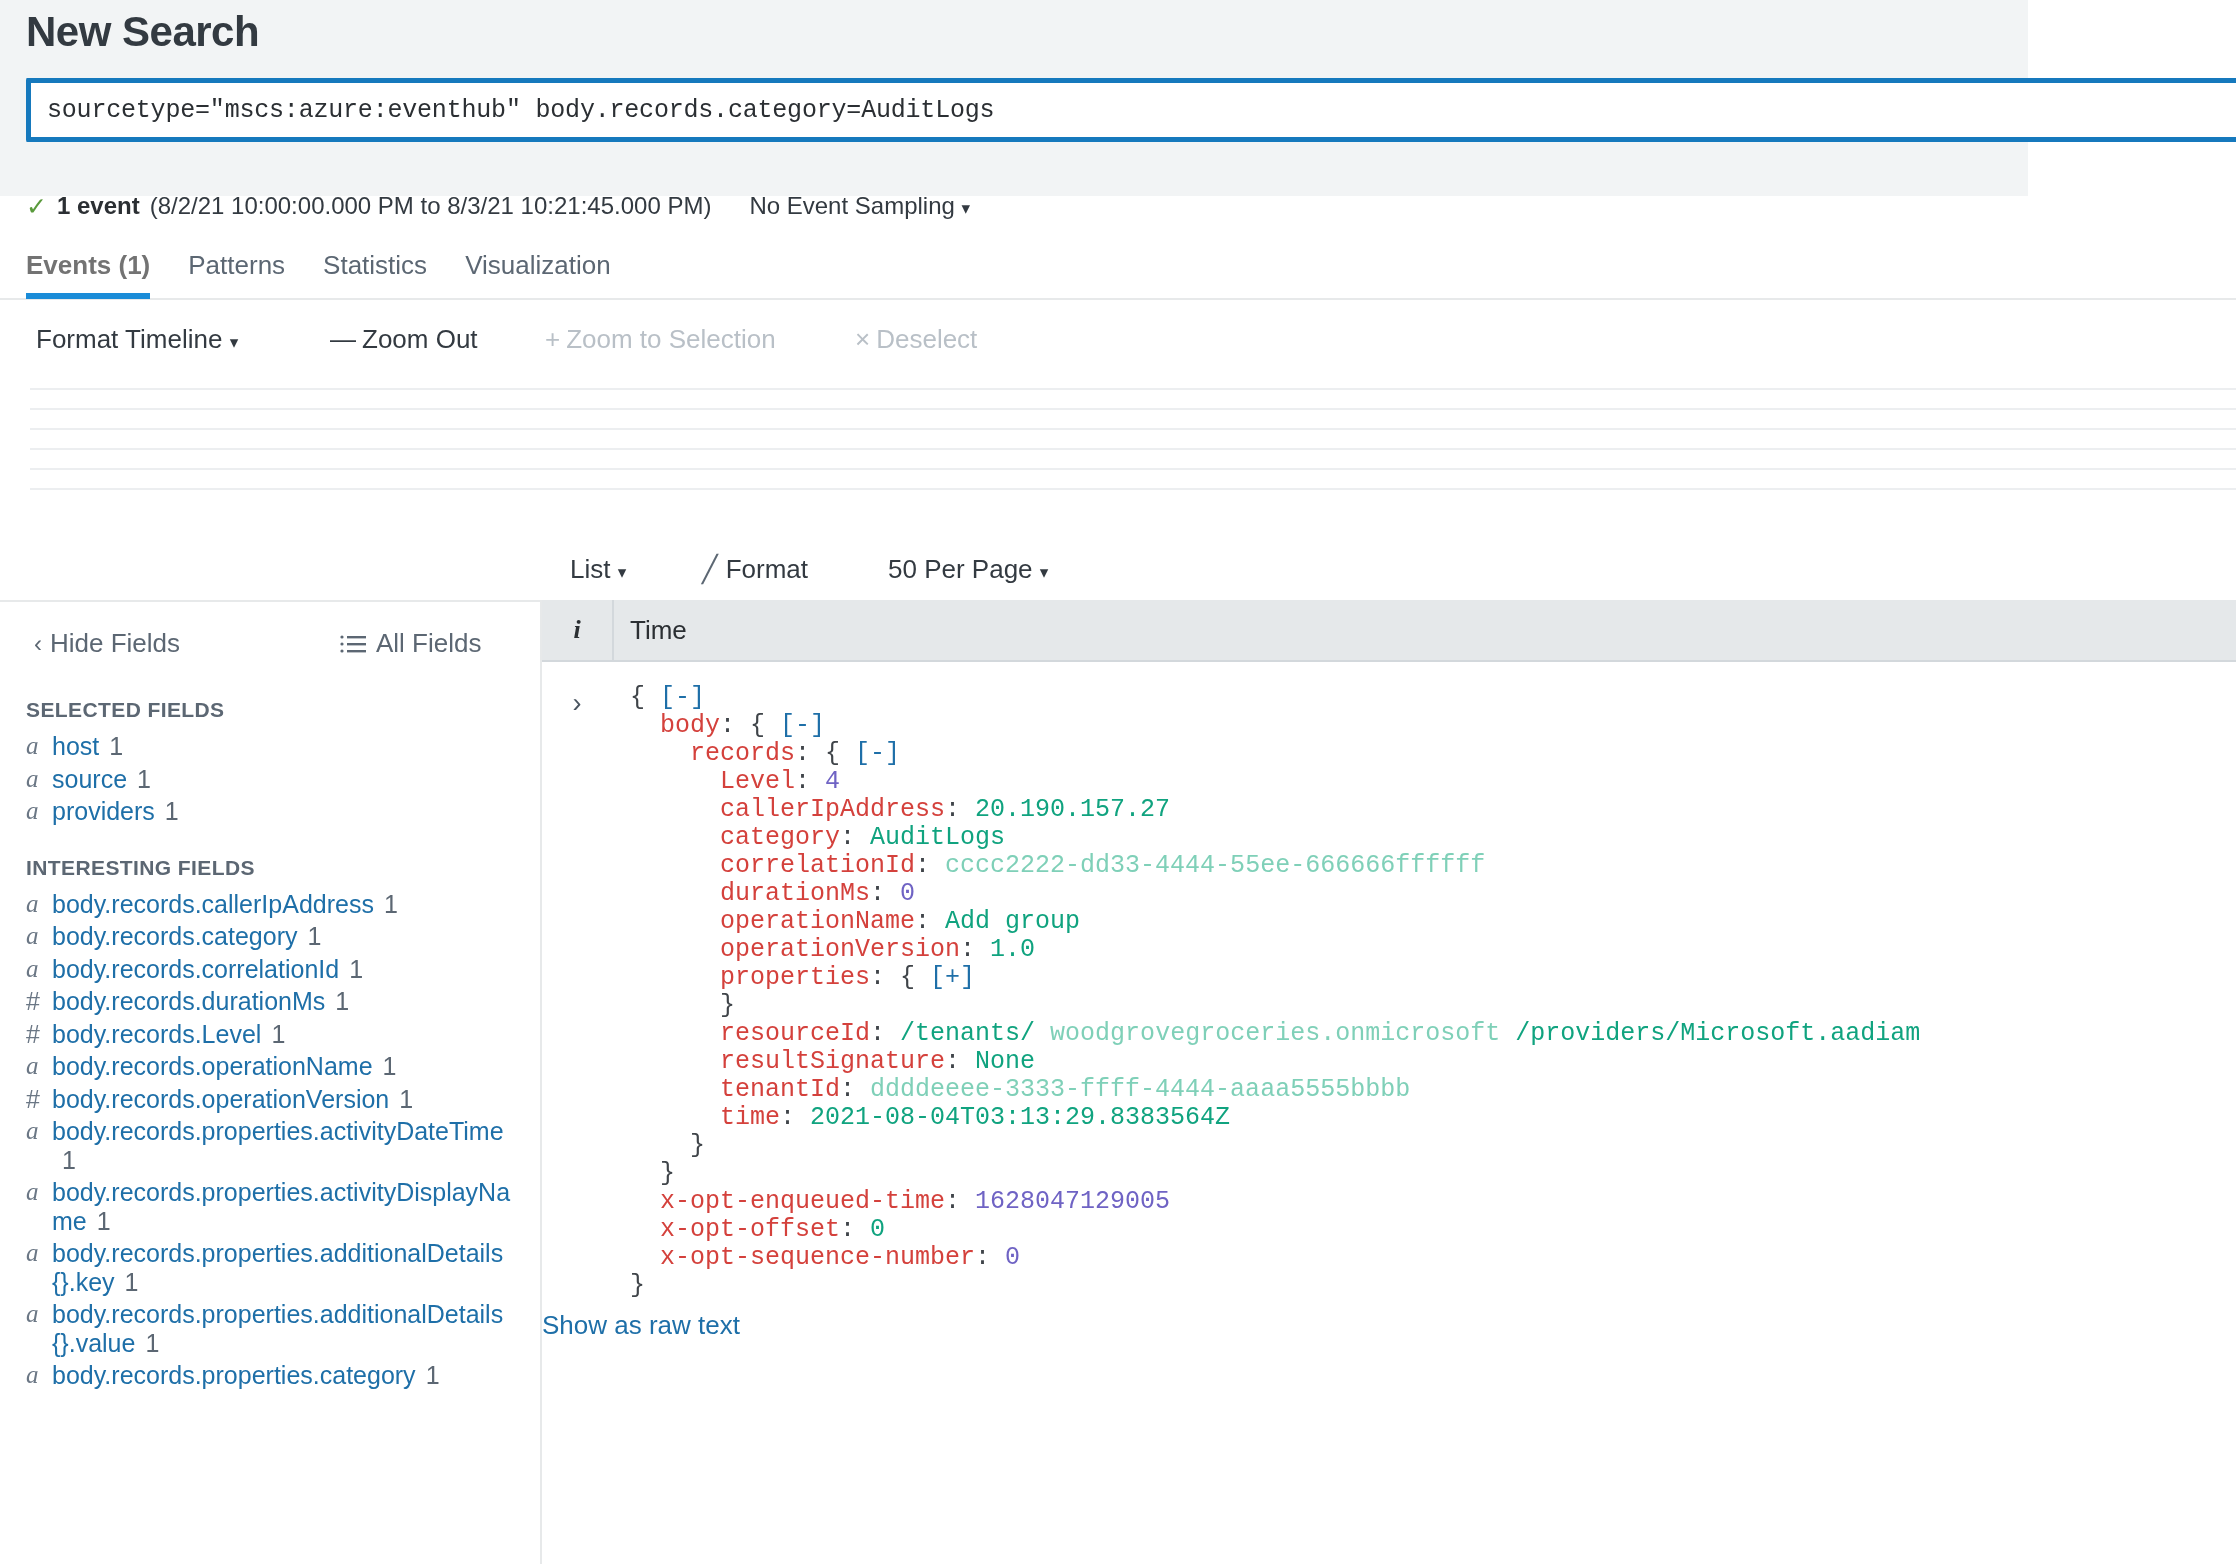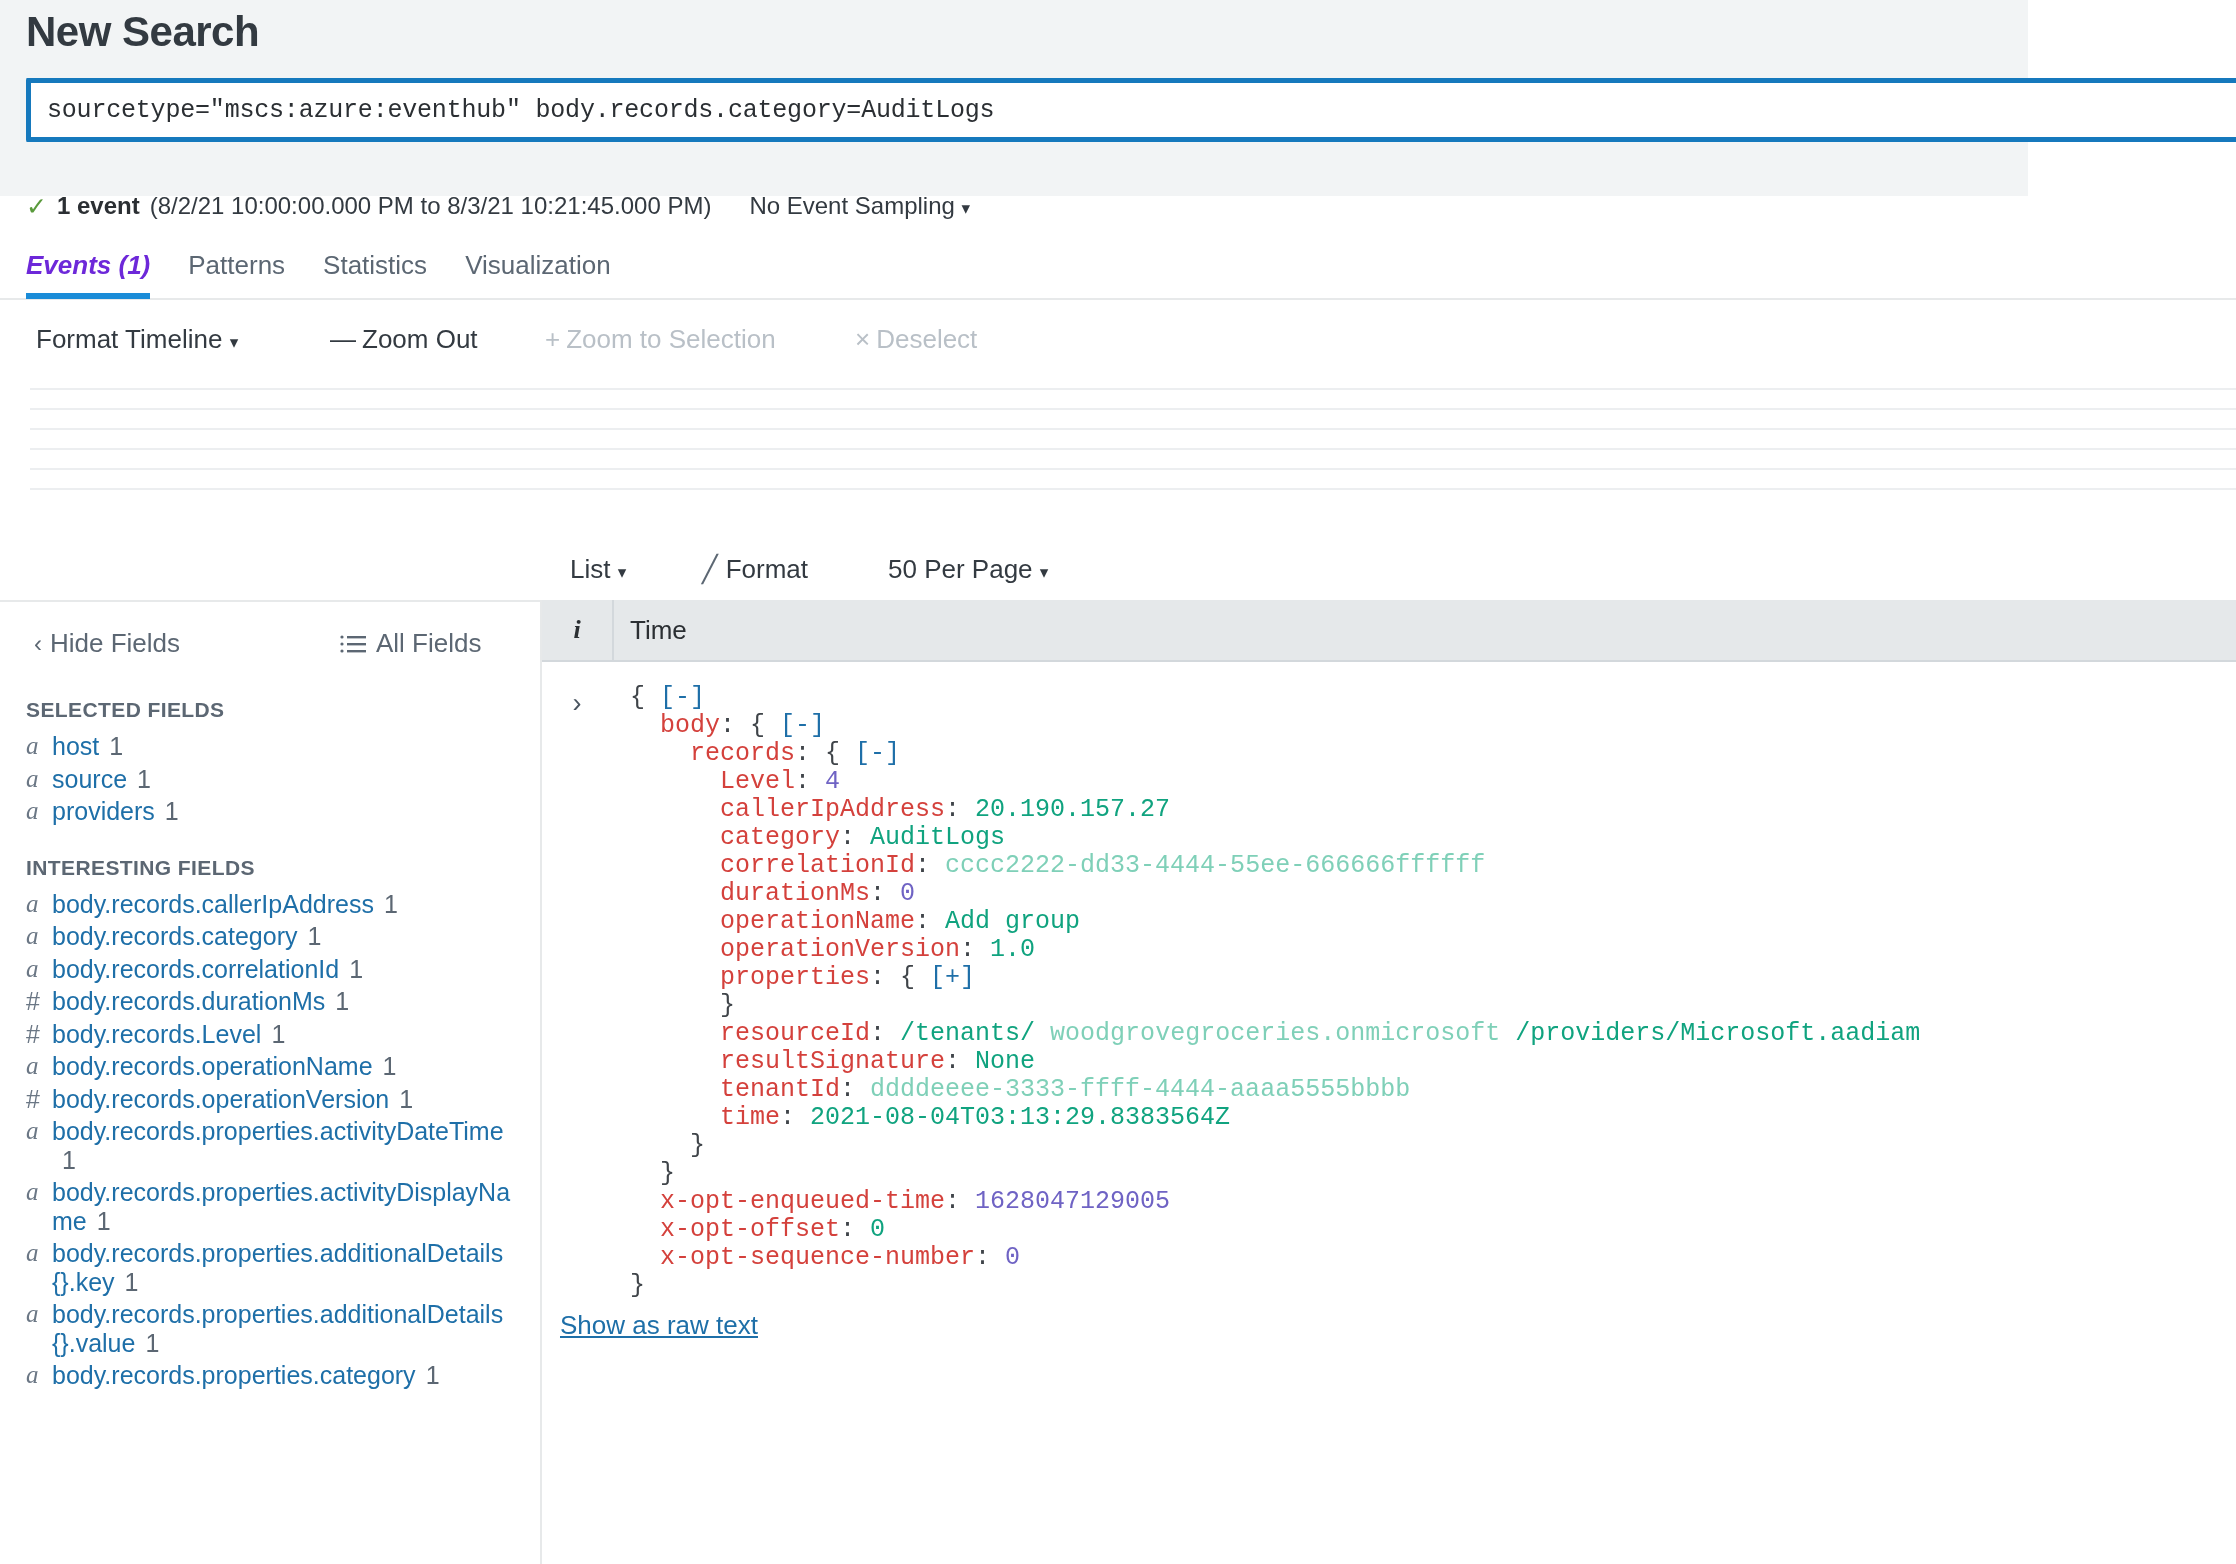--- a/index.html
+++ b/index.html
@@ -61,21 +61,21 @@
     background: #ffffff;
     border-bottom: 2px solid #e7e9ea;
   }
   .tab {
     position: relative; float: left;
     padding: 12px 0 16px 0; margin-left: 38px;
     font-size: 26px; color: #5c6773; cursor: pointer;
     white-space: nowrap;
   }
   .tab:first-child { margin-left: 26px; }
-  .tab.active { color: #6d28d9; font-weight: bold; font-style: italic; }
+  .tab.active { color: #737373; font-weight: bold; }
   .tab.active::after {
     content: ""; position: absolute; left: 0; right: 0; bottom: -2px;
     height: 6px; background: #1a8cd8;
   }
 
   
   #timeline-toolbar {
     position: absolute; left: 0; top: 300px; width: 2236px; height: 84px;
     background: #ffffff;
   }
@@ -192,24 +192,23 @@
     white-space: pre;
   }
   .jline { height: 28px; }
   .j-key { color: #d4413c; }
   .j-punct { color: #3f4449; }
   .j-toggle { color: #1e6fa8; }
   .j-num { color: #6f63c4; }
   .j-str { color: #10a37f; }
   .j-hl { color: #7fd0b8; }
   #show-raw {
-    margin-top: 10px; padding-left: 18px;
+    margin-top: 10px; 
     font-size: 26px; color: #1e6fa8; cursor: pointer;
     font-family: "Liberation Sans", sans-serif;
-    text-decoration: underline;
   }
 </style>
 </head>
 <body>
 
 <div id="top-band">
   <div id="page-title">New Search</div>
 
   <div id="search-bar-wrap">
     <input id="search-input" type="text" spellcheck="false" value="sourcetype=&quot;mscs:azure:eventhub&quot; body.records.category=AuditLogs" style="">

